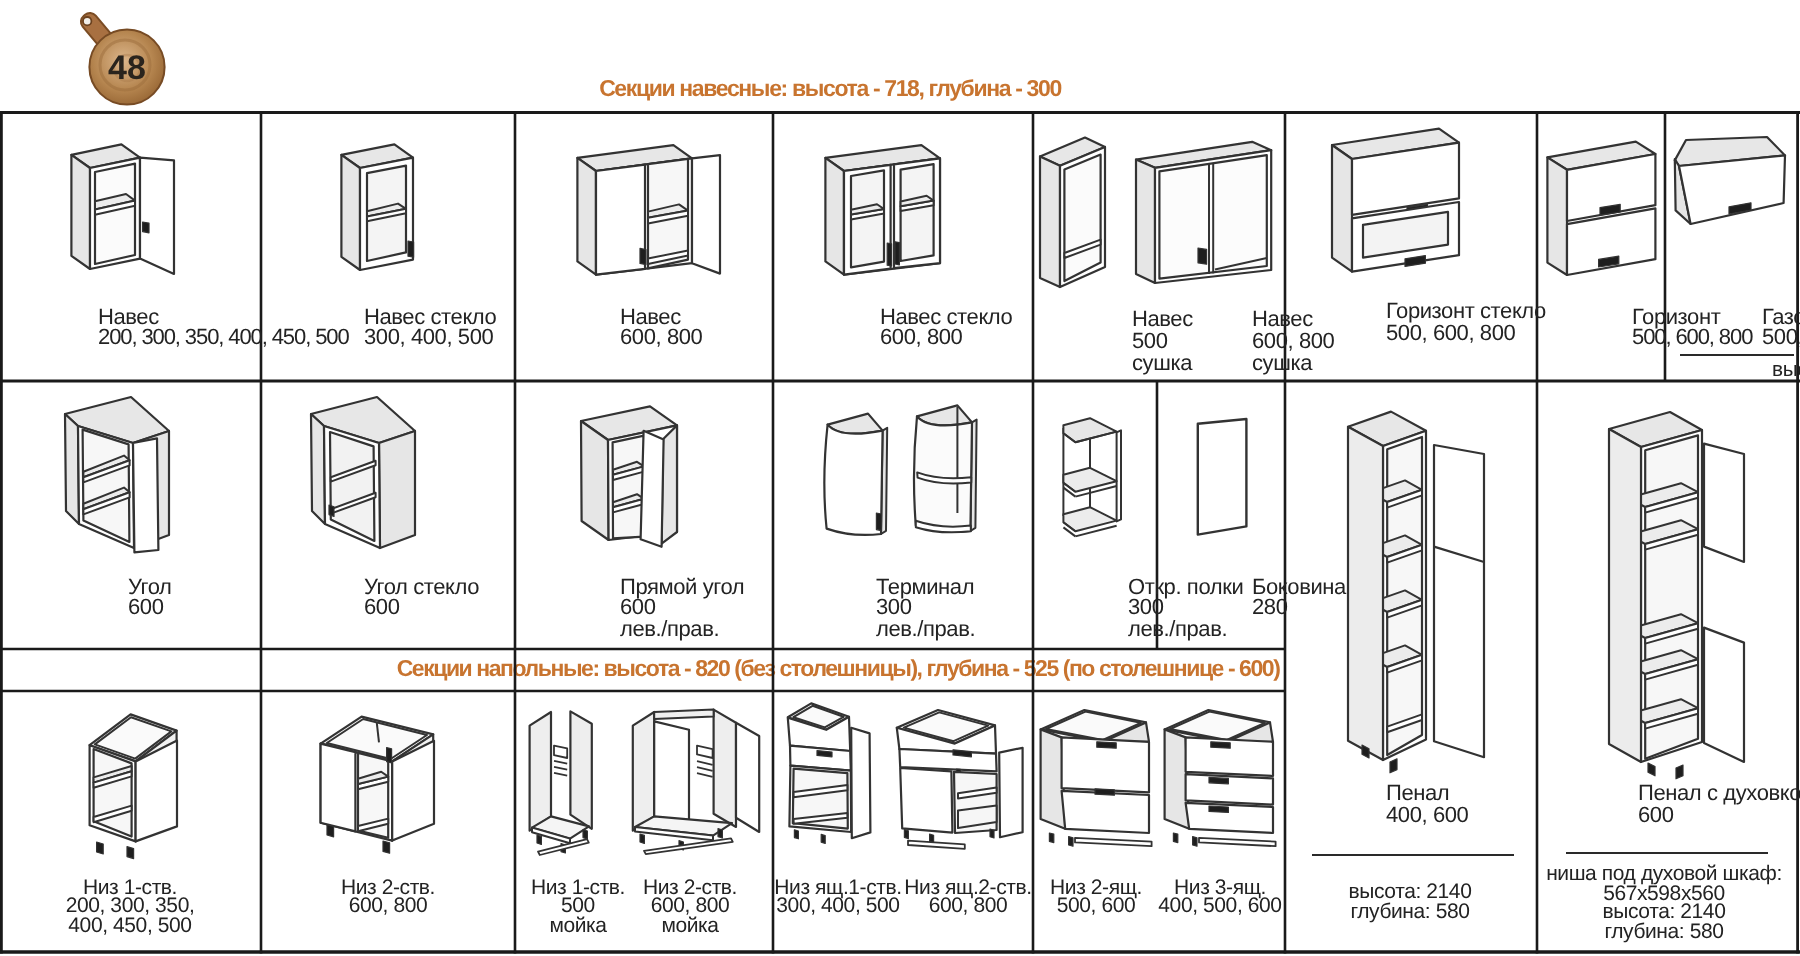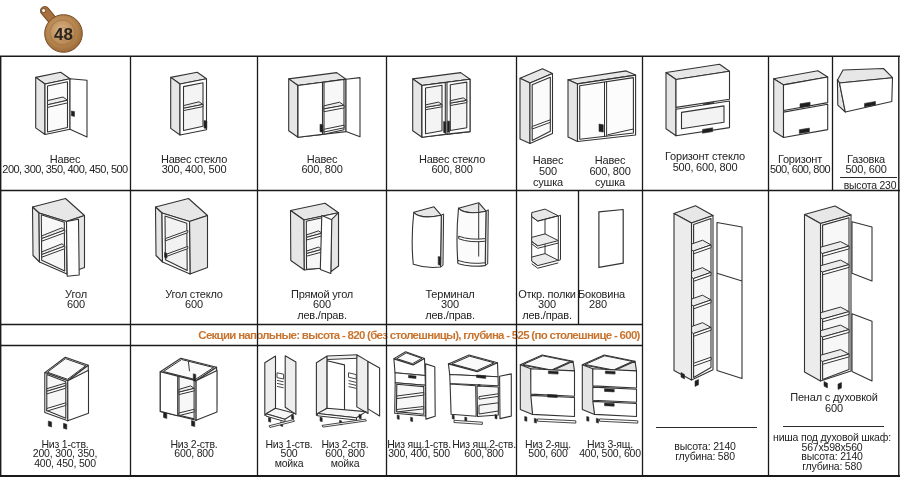--- a/index.html
+++ b/index.html
@@ -1,24 +1,25 @@
 <!DOCTYPE html>
 <html><head><meta charset="utf-8">
 <style>
 html,body{margin:0;padding:0;background:#fff;}
 #page{position:relative;width:900px;height:478px;overflow:hidden;font-family:"Liberation Sans",sans-serif;}
-.lab{position:absolute;text-align:center;font-size:11px;line-height:10.8px;color:#232323;letter-spacing:-0.2px;}
+.lab{position:absolute;text-align:left;font-size:11px;line-height:10.8px;color:#232323;letter-spacing:-0.2px;padding-left:48px;}
 .lab3{position:absolute;text-align:center;font-size:10.5px;line-height:9.6px;color:#232323;letter-spacing:-0.2px;}
 .tt{letter-spacing:-0.55px;font-size:11px;}
 .hdr{position:absolute;font-size:11.5px;font-weight:bold;color:#c8742f;letter-spacing:-0.68px;}
 </style></head>
 <body>
 <div id="page">
 
 
+<div class="hdr" style="left:0;top:39px;width:830px;text-align:center;">Секции навесные: высота - 718, глубина - 300</div>
 
 <div class="hdr" style="left:0;top:329px;width:838px;text-align:center;letter-spacing:-0.72px;">Секции напольные: высота - 820 (без столешницы), глубина - 525 (по столешнице - 600)</div>
 <svg width="900" height="478" viewBox="0 0 900 478" style="position:absolute;left:0;top:0">
 
 <g>
 <line x1="0.0" y1="56.2" x2="900.0" y2="56.2" stroke="#1a1a1a" stroke-width="1.5"></line>
 <line x1="0.0" y1="190.5" x2="900.0" y2="190.5" stroke="#1a1a1a" stroke-width="1.4"></line>
 <line x1="0.0" y1="324.5" x2="642.5" y2="324.5" stroke="#1a1a1a" stroke-width="1.3"></line>
 <line x1="0.0" y1="345.5" x2="642.5" y2="345.5" stroke="#1a1a1a" stroke-width="1.3"></line>
 <line x1="0.0" y1="476.0" x2="900.0" y2="476.0" stroke="#1a1a1a" stroke-width="1.8"></line>
@@ -434,20 +435,21 @@
 <div class="lab3" style="left:313px;top:439.5px;width:64px">Низ 2-ств.<br>600, 800<br>мойка</div>
 
 <div class="lab3" style="left:386px;top:439.5px;width:66px">Низ ящ.1-ств.<br>300, 400, 500</div>
 
 <div class="lab3" style="left:451px;top:439.5px;width:66px">Низ ящ.2-ств.<br>600, 800</div>
 
 <div class="lab3" style="left:516px;top:439.5px;width:64px">Низ 2-ящ.<br>500, 600</div>
 
 <div class="lab3" style="left:577px;top:439.5px;width:66px">Низ 3-ящ.<br>400, 500, 600</div>
 
+<div class="lab" style="left:645px;top:392px;width:120px">Пенал<br>400, 600</div>
 
 <div style="position:absolute;left:656px;top:426.5px;width:101px;height:1px;background:#2a2a2a"></div>
 
 <div class="lab3" style="left:655px;top:442px;width:100px">высота: 2140<br>глубина: 580</div>
 
 <div class="lab" style="left:771px;top:392px;width:126px">Пенал с духовкой<br>600</div>
 
 <div style="position:absolute;left:783px;top:425.8px;width:101px;height:1px;background:#2a2a2a"></div>
 
 <div class="lab3" style="left:770px;top:433px;width:124px">ниша под духовой шкаф:<br>567х598х560<br>высота: 2140<br>глубина: 580</div>

